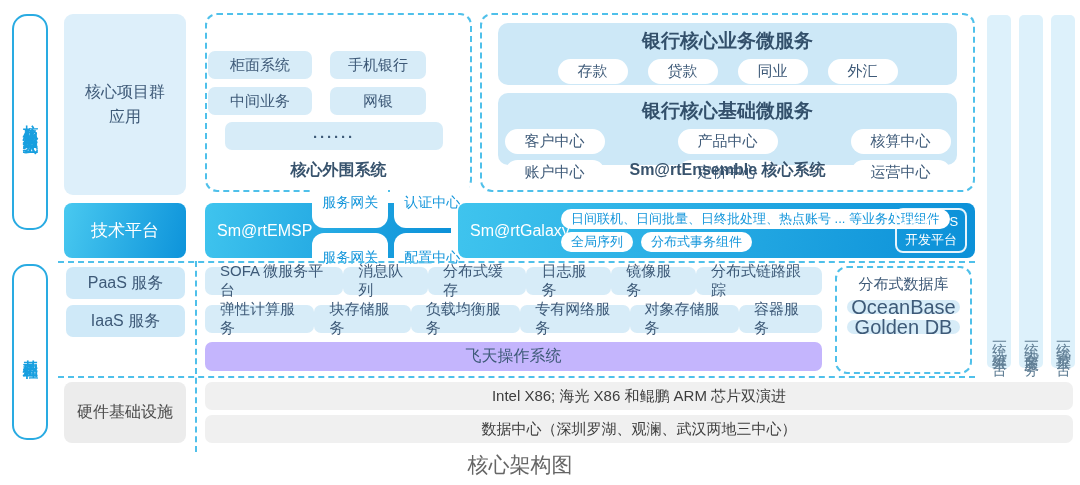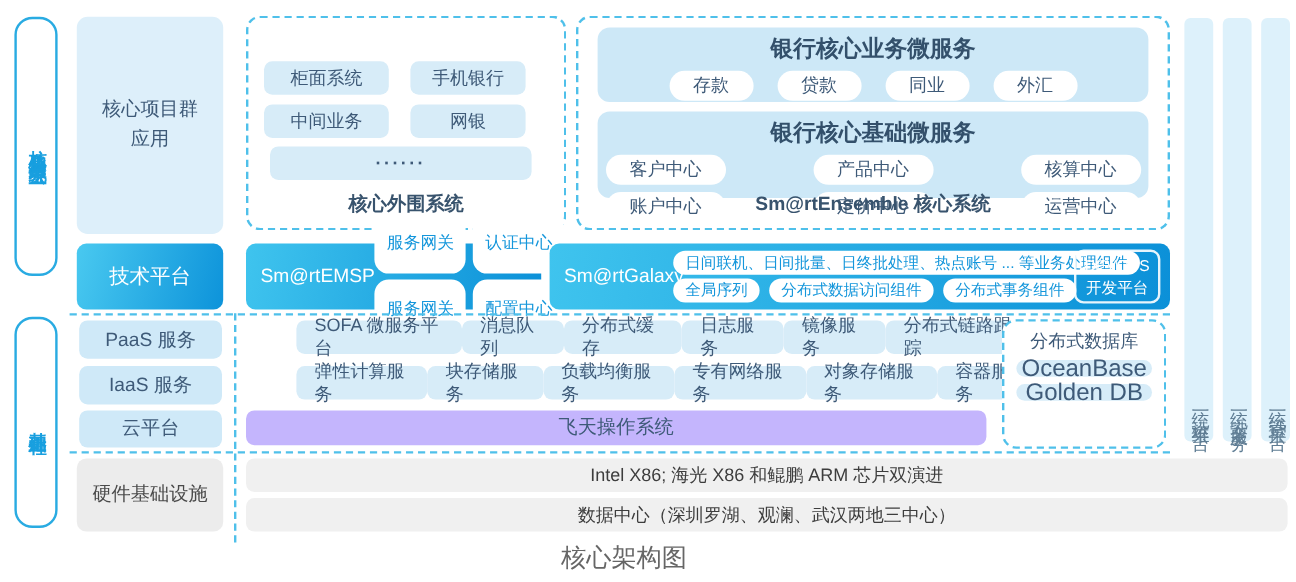--- a/index.html
+++ b/index.html
@@ -28,21 +28,21 @@
             display:flex; align-items:center; justify-content:center; font-size:16px; color:#4a4a4a; }
 
   
   .dashed-box { position:absolute; border:2px dashed #4fc0ea; border-radius:12px; background:#fff; }
   .box-peripheral { left:205px; top:13px; width:267px; height:179px; }
   .box-ensemble { left:480px; top:13px; width:495px; height:179px; }
   .box-db { left:835px; top:266px; width:137px; height:108px; }
 
   .pill { display:flex; align-items:center; justify-content:center; border-radius:7px;
           background:#d7ecf8; color:#3e5a78; font-size:15px; }
-  .peripheral-grid { position:absolute; left:13px; top:36px; display:grid;
+  .peripheral-grid { position:absolute; left:1px; top:36px; display:grid;
                      grid-template-columns:104px 96px; column-gap:18px; row-gap:8px; }
   .peripheral-grid .pill { height:28px; }
   .pill-ellipsis { position:absolute; left:18px; top:107px; width:218px; height:28px; font-weight:700; letter-spacing:2px; }
   .group-label { position:absolute; bottom:9px; left:0; width:100%; text-align:center;
                  font-size:16px; font-weight:700; color:#38536d; }
 
   .micro-group { position:absolute; left:16px; width:459px; background:#cde8f7; border-radius:10px; }
   .micro-business { top:8px; height:62px; }
   .micro-base { top:78px; height:72px; }
   .micro-title { text-align:center; padding-top:5px; font-size:19px; font-weight:700; color:#33506b; }
@@ -70,21 +70,21 @@
                 border:2px solid rgba(255,255,255,.9); border-radius:8px; color:#fff; font-size:13px;
                 display:flex; flex-direction:column; align-items:center; justify-content:center; line-height:1.35; }
 
   
   .dash-h { position:absolute; border-top:2px dashed #4fc0ea; height:0; }
   .dash-h1 { left:58px; top:261px; width:917px; }
   .dash-h2 { left:58px; top:376px; width:917px; }
   .dash-v { position:absolute; left:195px; top:261px; height:191px; width:0; border-left:2px dashed #4fc0ea; }
 
   
-  .svc-row { position:absolute; left:205px; width:617px; display:flex; justify-content:space-between;margin-left:42px; }
+  .svc-row { position:absolute; left:205px; width:617px; display:flex; justify-content:space-between; }
   .row-paas { top:267px; } .row-iaas { top:305px; }
   .svc-row .pill { height:28px; padding:0 15px; }
   .row-os { position:absolute; left:205px; top:342px; width:617px; height:29px; background:#c4b5fd;
             border-radius:7px; display:flex; align-items:center; justify-content:center;
             font-size:16px; color:#3e5a78; }
 
   .db-title { text-align:center; margin-top:7px; font-size:15px; color:#3e5a78; }
   .db-item { margin:6px 10px 0; height:14px; border-radius:7px; background:#d7ecf8;
              display:flex; align-items:center; justify-content:center; font-size:20px; color:#3e5a78; }
 
@@ -113,21 +113,20 @@
   <div class="rail rail-bottom">
     <span class="rail-text">基础工程</span>
   </div>
 
   <div class="box-core-app">
     <span>核心项目群应用</span>
   </div>
   <div class="box-tech">技术平台</div>
   <div class="side-cell cell-paas">PaaS 服务</div>
   <div class="side-cell cell-iaas">IaaS 服务</div>
-  <div class="side-cell cell-cloud">云平台</div>
   <div class="box-hw">硬件基础设施</div>
 
   <div class="dashed-box box-peripheral">
     <div class="peripheral-grid">
 
     <div class="pill">柜面系统</div>
         <div class="pill">手机银行</div>
         <div class="pill">中间业务</div>
         <div class="pill">网银</div>
       </div>
@@ -176,21 +175,20 @@
 
   <div class="grad-box box-galaxy">
     <span class="galaxy-label">Sm@rtGalaxy</span>
     <div class="galaxy-content">
       <div class="galaxy-top">
         <span class="pill-on-blue">日间联机、日间批量、日终批处理、热点账号 ... 等业务处理组件</span>
       </div>
       <div class="galaxy-bottom">
 
       <span class="pill-on-blue">全局序列</span>
-          <span class="pill-on-blue">分布式数据访问组件</span>
           <span class="pill-on-blue">分布式事务组件</span>
         </div>
     </div>
     <div class="devops-box">
       <span>DEVOPS</span>
       <span>开发平台</span>
     </div>
   </div>
 
   <div class="dash-h dash-h1"></div>

